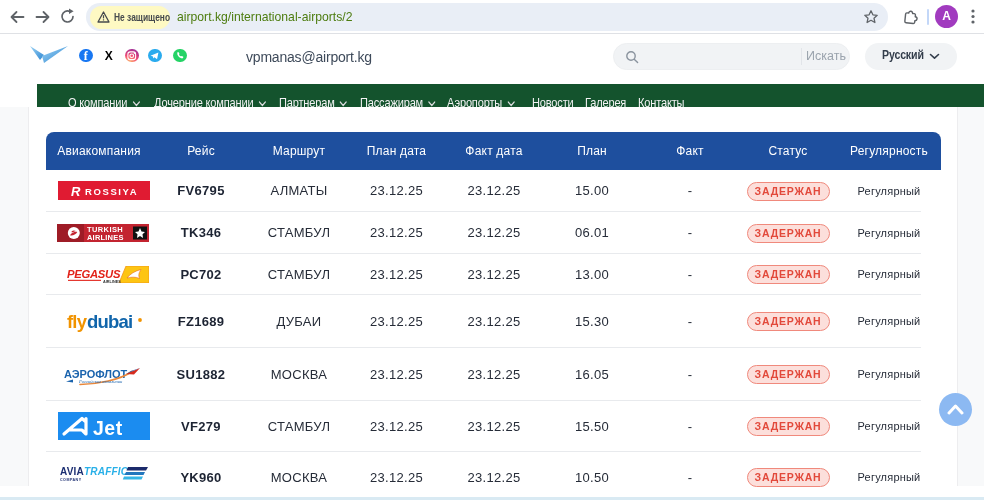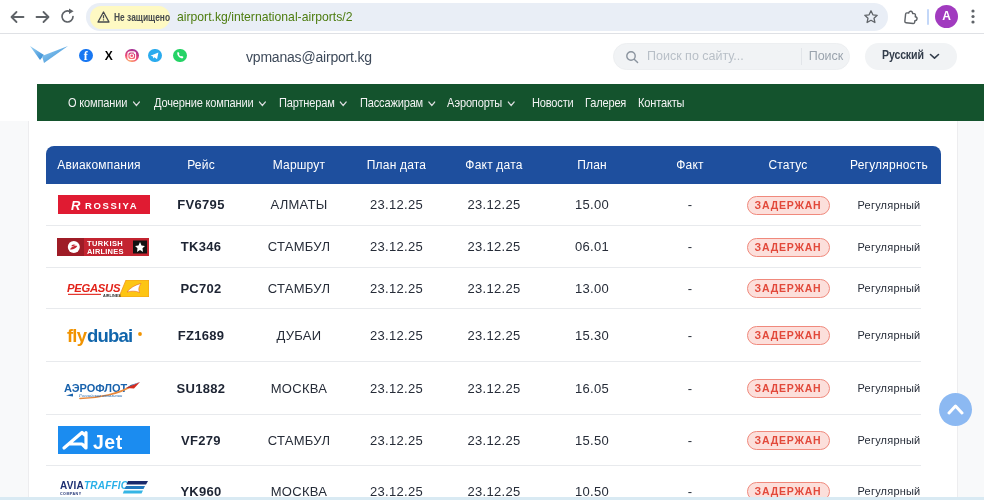--- a/index.html
+++ b/index.html
@@ -26,21 +26,21 @@
 #search .btn { position:absolute; left:192px; top:0; width:40px; line-height:25px; font-size:12.5px; color:#9aa3ad; text-align:center; }
 #lang { position:absolute; left:865px; top:9px; width:92px; height:27px; background:#f1f3f5; border-radius:14px; }
 #lang span { position:absolute; left:17px; line-height:25px; font-size:12.5px; font-weight:bold; color:#333d4b; letter-spacing:-0.2px; transform:scaleX(0.85); transform-origin:0 50%; display:inline-block;}
 
 
 #nav { position:absolute; left:11px; top:84px; width:984px; height:37px; background:#14532d;margin-left:26px; }
 .nitem { position:absolute; top:0; height:37px; line-height:37px; color:#f3f3f4; font-size:13px; font-weight:500; letter-spacing:-0.2px; white-space:nowrap; transform:scaleX(0.85); transform-origin:0 50%; }
 .nchev { display:inline-block; margin-left:6px; }
 
 
-#page { position:absolute; left:0; top:121px; width:984px; height:379px; background:#f8f9fa; }
+#page { position:absolute; left:0; top:107px; width:984px; height:379px; background:#f8f9fa; }
 #container { position:absolute; left:28px; top:0; width:930px; height:379px; background:#fff; border-left:1px solid #ededef; border-right:1px solid #ededef; }
 #table { position:absolute; left:46px; top:25px; width:895px; }
 .trow { position:relative; display:grid; grid-template-columns:106px 98px 98px 97px 98px 98px 98px 98px 104px; align-items:center; }
 .trow > div { text-align:center; }
 #thead { height:37.5px; background:#1e4f9e; border-radius:8px 8px 0 0; color:#fff; font-size:12px; font-weight:500; letter-spacing:0.2px; }
 .brow { background:#fff; }
 .brow::after { content:""; position:absolute; left:0; bottom:0; width:875px; height:1px; background:#e8eaed; }
 .fl { font-weight:bold; font-size:13px; color:#1d2433; letter-spacing:0.3px; }
 .ds { font-size:13px; color:#262c38; letter-spacing:0.3px; }
 .dt { font-size:13px; color:#262c38; letter-spacing:0.3px; }
@@ -124,23 +124,22 @@
       <svg width="13.5" height="13.5" viewBox="0 0 14 14">
           <path d="M4.6 4 C4.3 3.7 5.3 2.9 5.7 3.4 L6.6 4.6 C6.9 5 6.1 5.5 6.3 5.9 C6.6 6.5 7.4 7.3 8 7.6 C8.4 7.8 8.9 7 9.3 7.2 L10.6 8.1 C11.1 8.4 10.3 9.4 10 9.6 C8.9 10.3 5.9 8.6 4.9 6.6 C4.4 5.7 4.3 4.6 4.6 4 Z" fill="#fff"></path>
         </svg>
     </div>
     <div id="email">vpmanas@airport.kg</div>
     <div id="search">
       <svg style="position:absolute;left:11px;top:6px" width="14" height="14" viewBox="0 0 14 14">
           <circle cx="6" cy="6" r="4.2" fill="none" stroke="#8a939e" stroke-width="1.4"></circle>
           <path d="M9.2 9.2 L12.6 12.6" stroke="#8a939e" stroke-width="1.4" stroke-linecap="round"></path>
         </svg>
-      <span class="ph">Поиск по сайту...</span>
       <span class="div"></span>
-      <span class="btn">Поиск</span>
+      <span class="btn">Искать</span>
     </div>
     <div id="lang">
       <span>Русский</span>
       <svg style="position:absolute;left:64px;top:10px" width="11" height="7" viewBox="0 0 11 7">
           <path d="M1.5 1.5 L5.5 5.2 L9.5 1.5" fill="none" stroke="#333d4b" stroke-width="1.6" stroke-linecap="round" stroke-linejoin="round"></path>
         </svg>
     </div>
   </div>
 
   <div id="nav">

